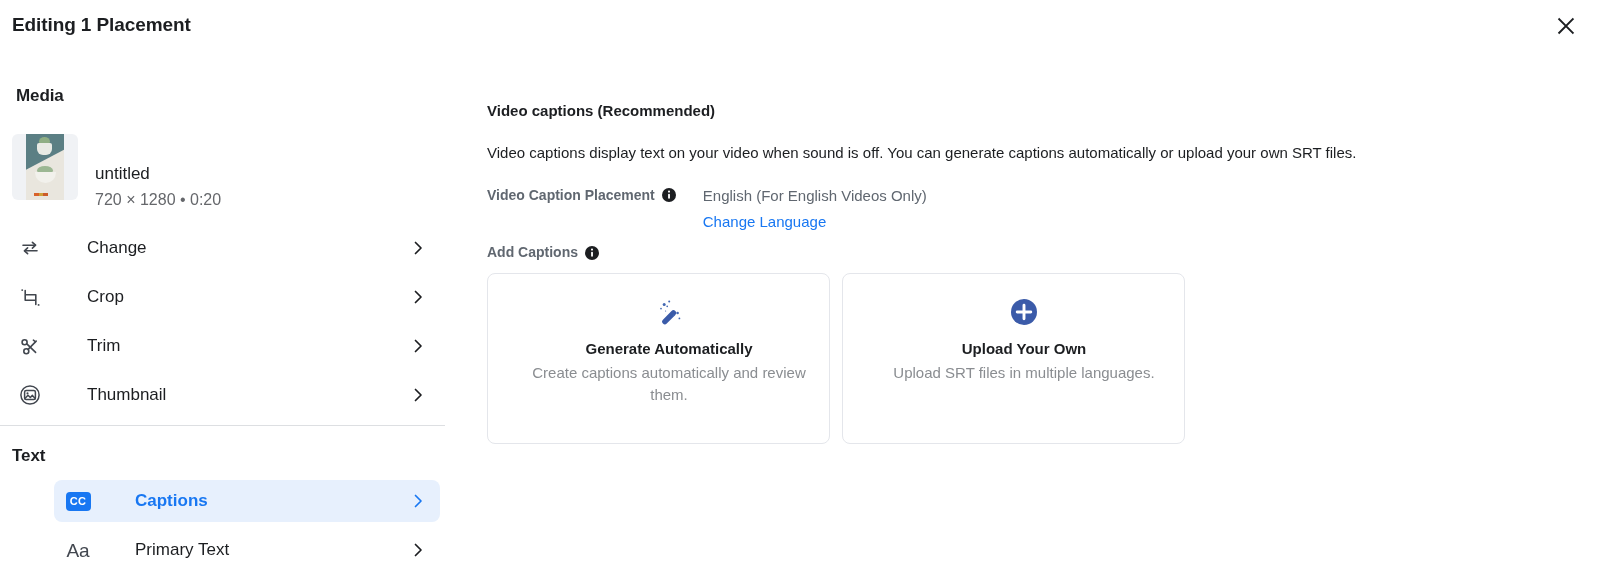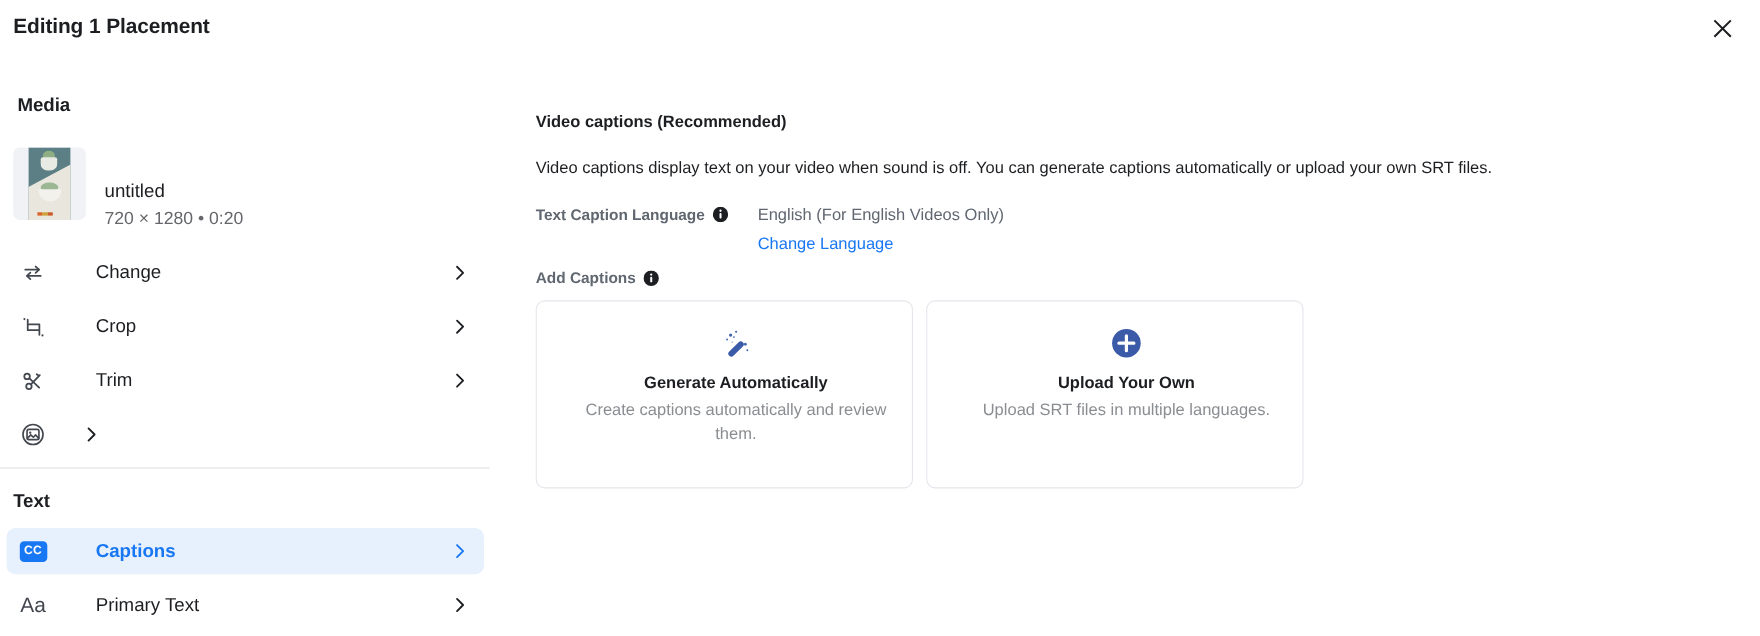--- a/index.html
+++ b/index.html
@@ -394,34 +394,35 @@
 
     <div class="menu-row">
       <span class="menu-icon">
         <svg width="22" height="22" viewBox="0 0 22 22" fill="none" stroke="#42474f" stroke-width="1.5" stroke-linecap="round" stroke-linejoin="round">
           <circle cx="11" cy="11" r="9.1"></circle>
           <rect x="5.6" y="6.4" width="10.8" height="9.2" rx="1.6"></rect>
           <circle cx="8.5" cy="9.4" r="1.05" fill="#42474f" stroke="none"></circle>
           <path d="M5.9 14.5l3.1-3.2 2.3 2.2 2.1-2.1 2.8 3.1" fill="none"></path>
         </svg>
       </span>
+      <span class="menu-label">Thumbnail</span>
       <span class="chev">
         <svg width="16" height="16" viewBox="0 0 16 16" fill="none" stroke="currentColor" stroke-width="1.7" stroke-linecap="round" stroke-linejoin="round">
             <path d="M5.5 2.5 11 8l-5.5 5.5"></path>
           </svg>
       </span>
     </div>
 
   </div>
 
   <div class="divider"></div>
 
   <div class="section-title" id="text-section-title">Text</div>
 
-  <div class="menu-list" style="margin-top:14px;">
+  <div class="menu-list" style="margin-top:14px;margin-left:48px;">
 
     <div class="menu-row active">
       <span class="menu-icon">
         <span class="cc-badge">CC</span>
       </span>
       <span class="menu-label">Captions</span>
       <span class="chev">
         <svg width="16" height="16" viewBox="0 0 16 16" fill="none" stroke="currentColor" stroke-width="1.7" stroke-linecap="round" stroke-linejoin="round">
             <path d="M5.5 2.5 11 8l-5.5 5.5"></path>
           </svg>
@@ -442,21 +443,21 @@
 
   </div>
 </div>
 
 <div class="main">
 
   <div class="main-heading">Video captions (Recommended)</div>
   <div class="main-desc">Video captions display text on your video when sound is off. You can generate captions automatically or upload your own SRT files.</div>
 
   <div class="lang-row">
-    <div class="lang-label">Text Caption Language</div>
+    <div class="lang-label">Video Caption Placement</div>
     <span class="info-dot">
       <svg width="14" height="14" viewBox="0 0 14 14">
         <circle cx="7" cy="7" r="7" fill="#1c1e21"></circle>
         <circle cx="7" cy="3.6" r="1.05" fill="#ffffff"></circle>
         <rect x="6.1" y="5.7" width="1.85" height="5" rx="0.9" fill="#ffffff"></rect>
       </svg>
     </span>
     <div class="lang-values">
       <div class="lang-value">English (For English Videos Only)</div>
       <a class="lang-link">Change Language</a>

